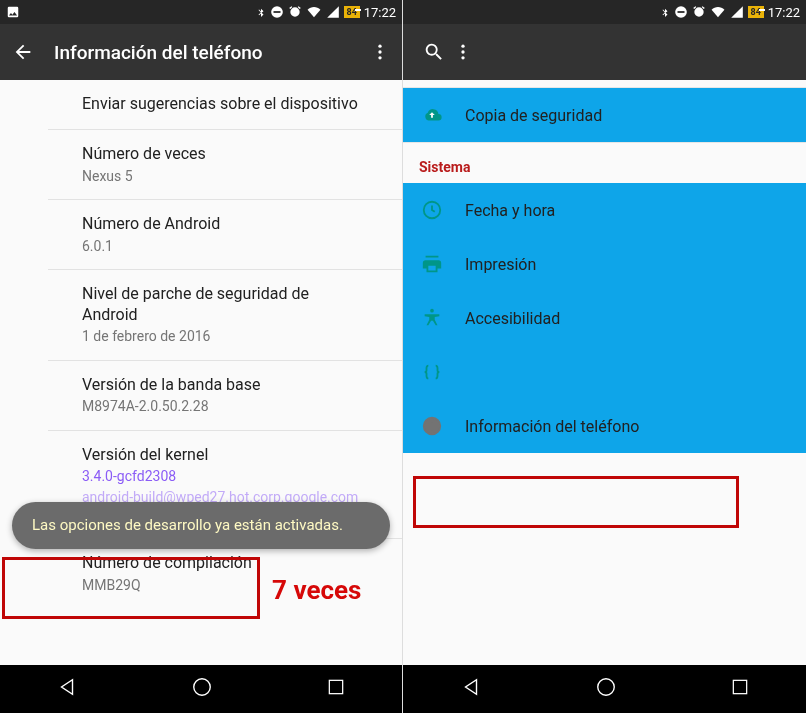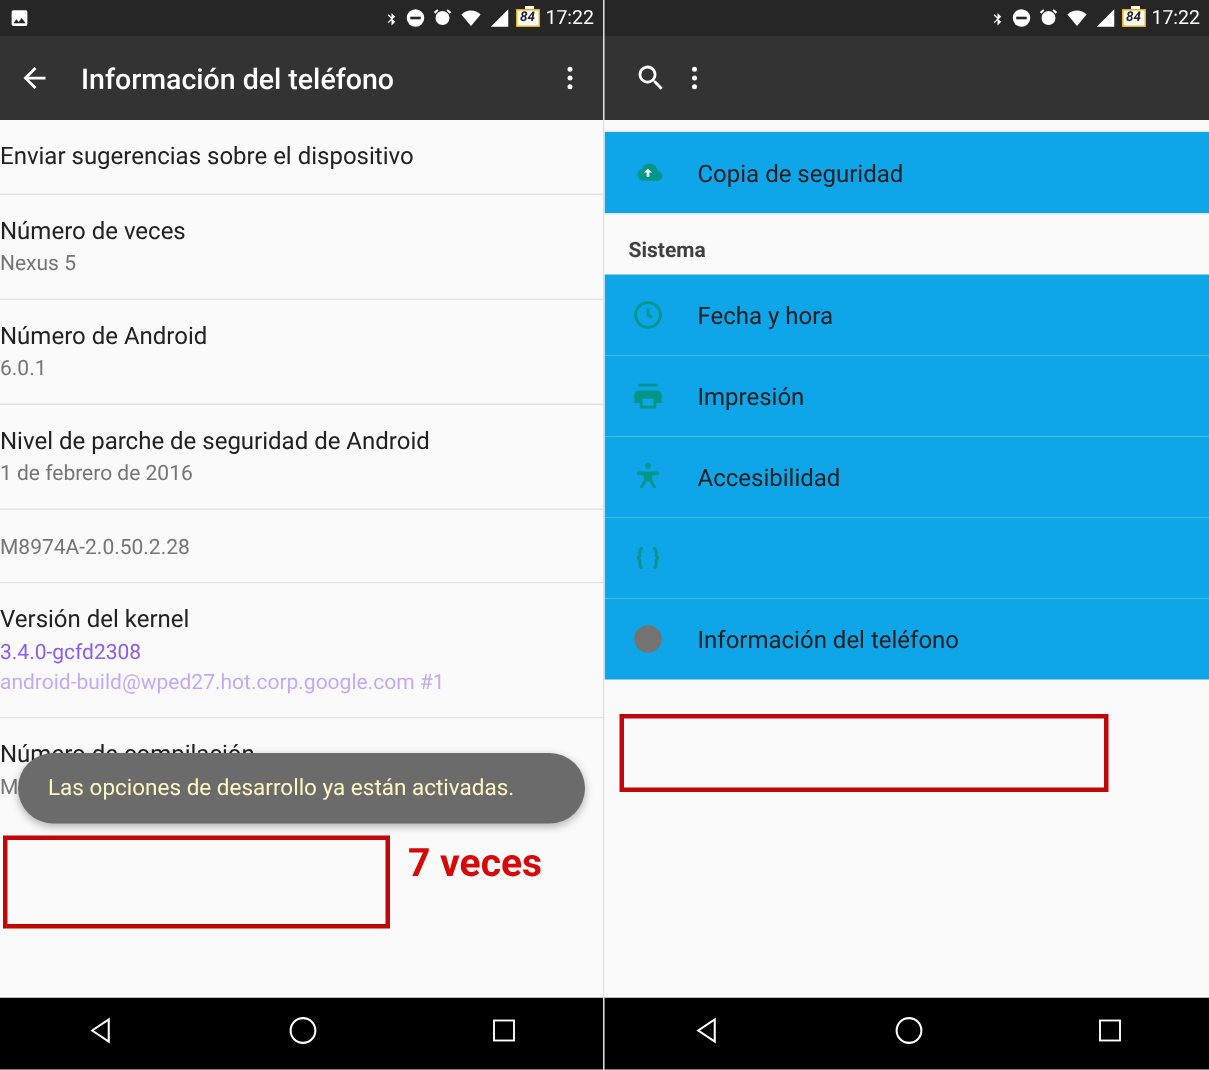--- a/index.html
+++ b/index.html
@@ -8,44 +8,44 @@
   .phone.left { border-right: 1px solid #ddd; }
   .statusbar { height: 24px; background: #262626; color: #fff; display: flex; align-items: center; justify-content: space-between; padding: 0 6px; font-size: 13px; }
   .statusbar .sb-left { display:flex; align-items:center; gap:4px; }
   .statusbar .sb-right { display: flex; align-items: center; gap: 4px; }
   .statusbar svg { fill: #fff; }
   .appbar { height: 56px; background: #333333; color: #fff; display: flex; align-items: center; padding: 0 12px; }
   .appbar .back { margin-right: 20px; display: flex; align-items: center; }
   .appbar .title { font-size: 19px; font-weight: 500; flex: 1; }
   .appbar .action { margin-left: 8px; display:flex; align-items:center; }
   .content { flex: 1; overflow: hidden; background: #fafafa; position: relative; }
-  .row { padding: 14px 0; border-bottom: 1px solid #e2e2e2; background: #fafafa; }
+  .row { padding: 14px 34px; border-bottom: 1px solid #e2e2e2; background: #fafafa; margin-left: 48px; }
   .row .primary { font-size: 16px; color: #212121; line-height: 1.3; }
   .row .secondary { font-size: 14px; color: #757575; margin-top: 2px; line-height: 1.3; }
   .row.truncated .secondary { color:#8b5cf6; }
   .toast { position: absolute; left: 12px; right: 12px; bottom: 116px; background: #6b6b6b; color: #fef9c3; border-radius: 28px; padding: 14px 20px; font-size: 15px; line-height: 1.3; z-index: 5; box-shadow: 0 2px 6px rgba(0,0,0,.3); }
   .highlight-box { position: absolute; border: 3px solid #c00606; pointer-events: none; z-index: 6; }
   .highlight-left { left: 2px; bottom: 46px; width: 258px; height: 62px; }
   .annot { position: absolute; color: #d60808; font-size: 26px; font-weight: 700; z-index: 7; }
-  .annot-left { left: 272px; bottom: 74px; margin-top: 44px; }
+  .annot-left { left: 272px; bottom: 60px; margin-top: 44px; }
   .navbar { height: 48px; background: #000; display: flex; align-items: center; justify-content: space-around; }
   .navbar svg { stroke: #fff; fill: none; }
   
   .section-header { font-size: 14px; font-weight: 700; padding: 16px 16px 8px 16px; }
-  .teal { color: #404040; }
+  .teal { color: #b91c1c; }
   .setting-row { display: flex; align-items: center; padding: 16px 32px 16px 18px; background: #0ea5e9; }
   .setting-row .icon { width: 44px; display: flex; align-items: center; justify-content: flex-start; }
   .setting-row .icon svg { width: 22px; height: 22px; }
   .setting-row .label { font-size: 16px; color: #212121; }
   .thin-divider { height: 1px; background: #e6e6e6; margin-left: 0; }
   .highlight-right { left: 10px; top: 396px; width: 326px; height: 52px; }
   .grey-icon path, .grey-icon circle, .grey-icon rect { fill: #737373; }
   .teal-stroke { stroke: #009688; fill: none; stroke-width: 2; }
   .teal-fill { fill: #009688; }
-  .batt { display:inline-flex; align-items:center; justify-content:center; width:16px; height:12px; border:1px solid #eab308; font-size:9px; font-weight:700; background:#fff; color:#262626; position:relative;font-style:italic; }
+  .batt { display:inline-flex; align-items:center; justify-content:center; width:16px; height:12px; border:6px solid #eab308; font-size:9px; font-weight:700; background:#fff; color:#262626; position:relative; }
   .batt:before { content:""; position:absolute; top:-3px; left:5px; width:6px; height:2px; background:#fff; }
 </style>
 </head>
 <body>
 
 <div class="phone left">
   <div class="statusbar">
     <div class="sb-left">
       <svg width="14" height="14" viewBox="0 0 24 24">
           <path d="M21 19V5a2 2 0 0 0-2-2H5a2 2 0 0 0-2 2v14a2 2 0 0 0 2 2h14a2 2 0 0 0 2-2zM8.5 13.5 11 16.5l3.5-4.5L19 18H5l3.5-4.5z"></path>
@@ -99,20 +99,21 @@
     </div>
     <div class="row">
       <div class="primary">Número de Android</div>
       <div class="secondary">6.0.1</div>
     </div>
     <div class="row">
       <div class="primary">Nivel de parche de seguridad de Android</div>
       <div class="secondary">1 de febrero de 2016</div>
     </div>
     <div class="row">
+      <div class="primary">Versión de la banda base</div>
       <div class="secondary">M8974A-2.0.50.2.28</div>
     </div>
     <div class="row truncated">
       <div class="primary">Versión del kernel</div>
       <div class="secondary">3.4.0-gcfd2308</div>
       <div class="secondary" style="opacity:.5">android-build@wped27.hot.corp.google.com #1</div>
     </div>
     <div class="row" style="border-bottom:none;">
       <div class="primary">Número de compilación</div>
       <div class="secondary">MMB29Q</div>

